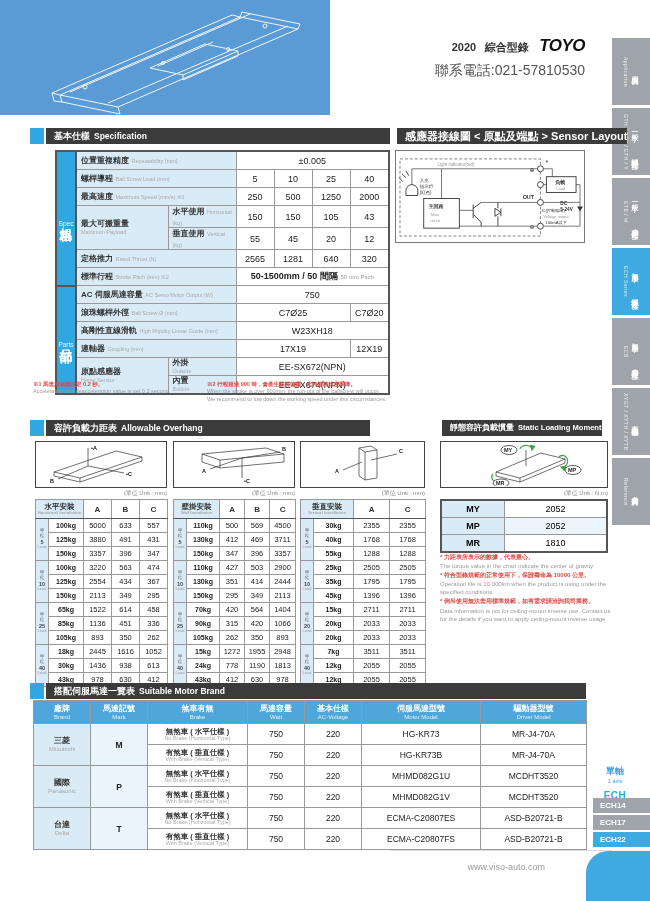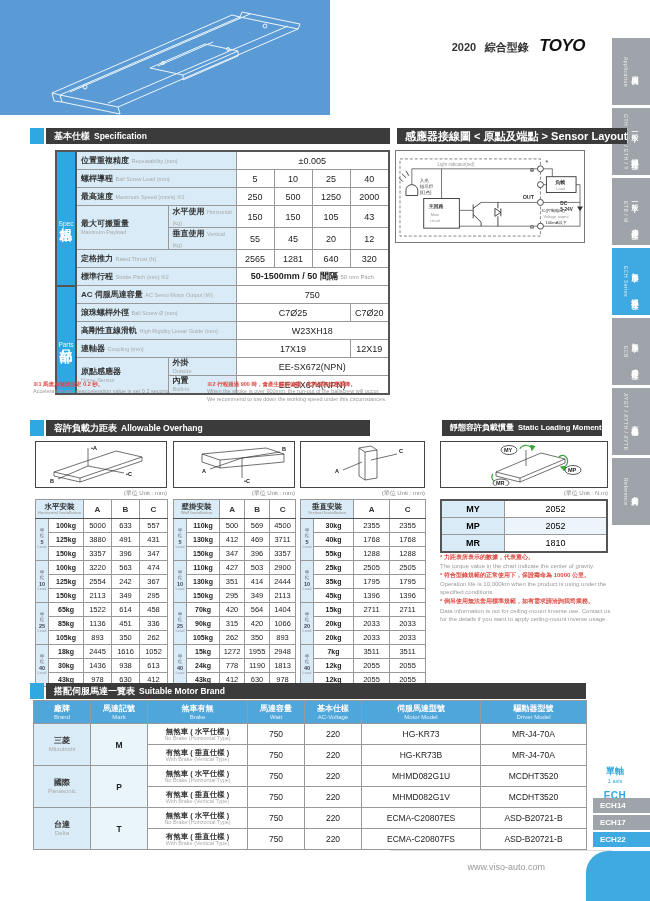--- a/index.html
+++ b/index.html
@@ -113,20 +113,21 @@
         <path d="M52,93 L54,101 L62,102"></path>
       </g>
     </svg>
   </div>
 
   <div class="brandline">
     <span class="yr">2020</span>
     <span class="cat">綜合型錄</span>
     <span class="logo">TOYO</span>
   </div>
+  <div class="phone">聯系電話:021-57810530</div>
 
   <div class="stab" style="top:38px">
     <span class="sten">Application</span>
       <span class="stzh">應用例</span>
   </div>
   <div class="stab" style="top:108px">
     <span class="sten">GTH / GTY / ETH / Y</span>
       <span class="stzh">一般 / 螺桿仕樣</span>
   </div>
   <div class="stab" style="top:178px">
@@ -448,21 +449,21 @@
             <i>Lead</i>
           </td>
           <td class="wt">100kg</td>
           <td>3220</td>
           <td>563</td>
           <td>474</td>
         </tr>
     <tr>
           <td class="wt">125kg</td>
           <td>2554</td>
-          <td>242</td>
+          <td>434</td>
           <td>367</td>
         </tr>
     <tr>
           <td class="wt">150kg</td>
           <td>2113</td>
           <td>349</td>
           <td>295</td>
         </tr>
     <tr class="gtop">
           <td class="lead" rowspan="3">

